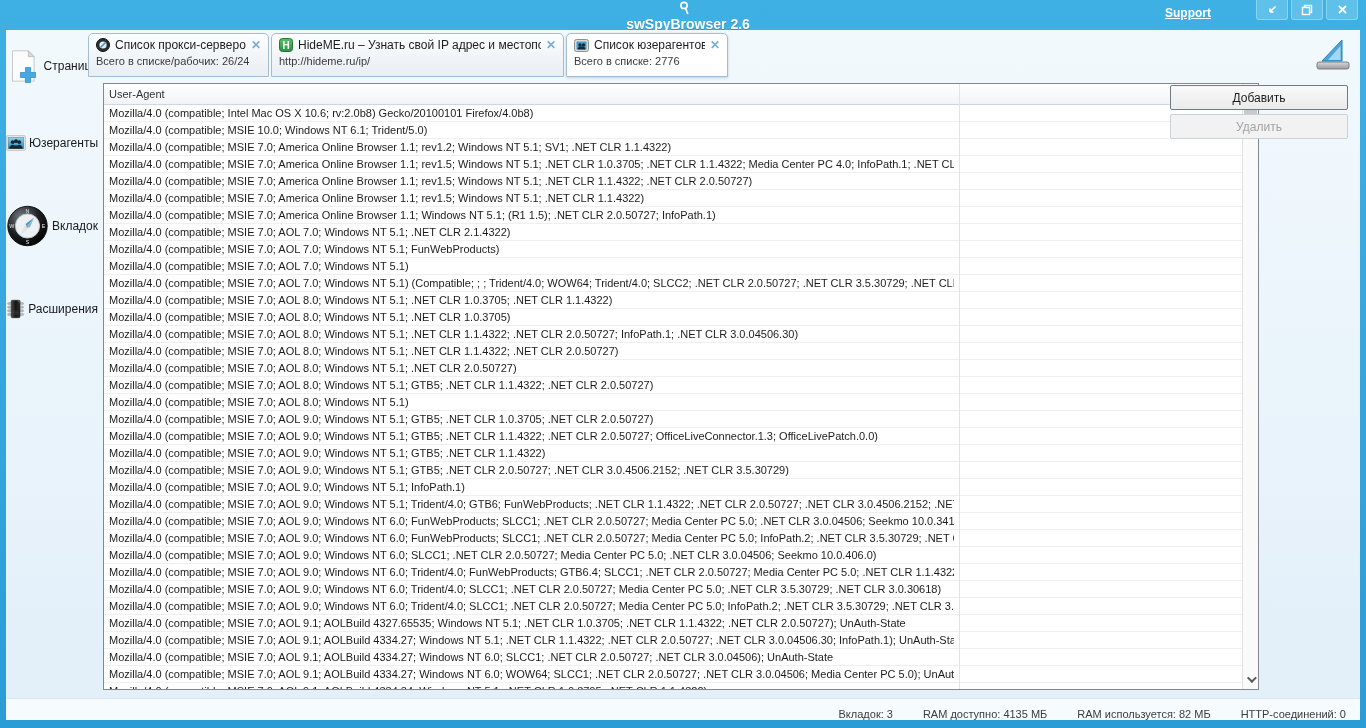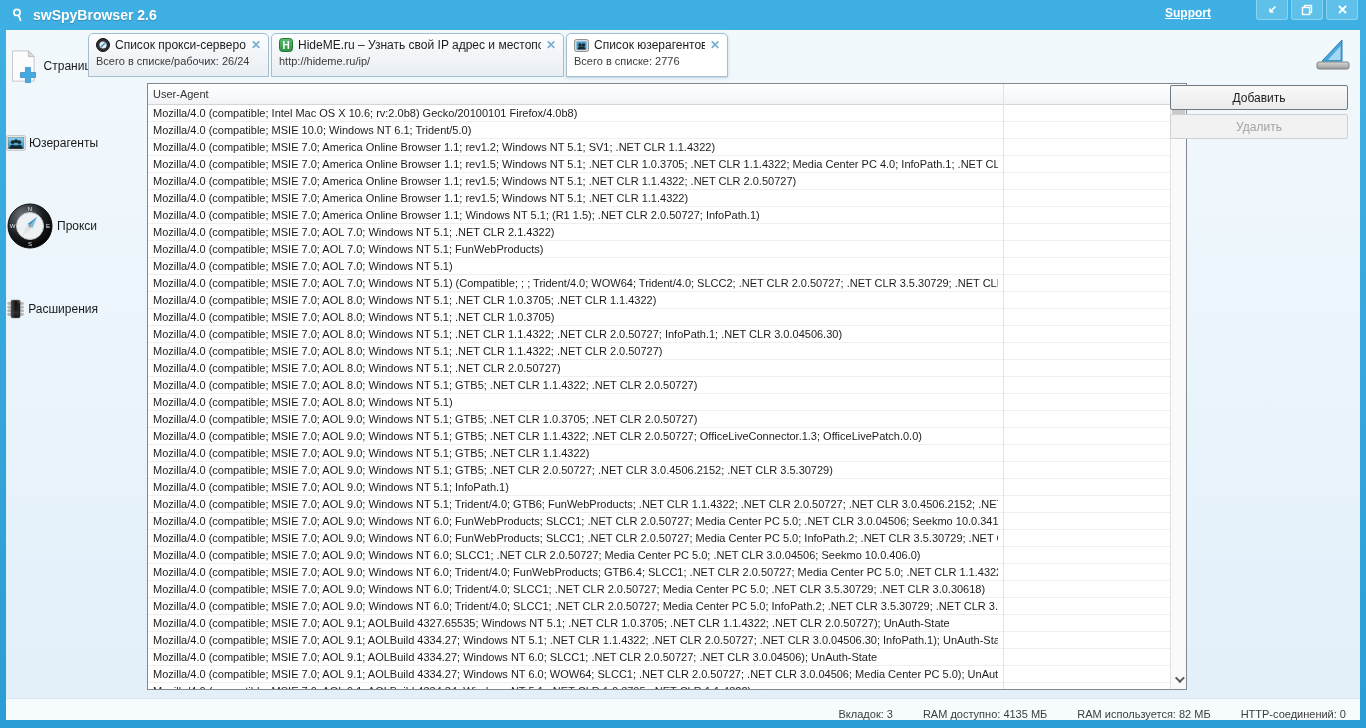--- a/index.html
+++ b/index.html
@@ -2,21 +2,21 @@
 <html><head>
 <meta charset="utf-8">
 <style>
   * { box-sizing: border-box; margin: 0; padding: 0; }
   html,body { width:1366px; height:728px; overflow:hidden;
     font-family:"Liberation Sans", sans-serif; }
   .window { position:relative; width:1366px; height:728px;
     background:linear-gradient(#3fb0e4,#2b9dd6); }
   
   .titlebar { position:absolute; left:0; top:0; right:0; height:30px;
-    display:flex; align-items:center; padding-left:10px; }
+    display:flex; align-items:center; padding-left:10px;flex-direction:column; }
   .app-logo { width:16px; height:16px; margin-right:7px; flex:none; }
   .title-text { color:#fff; font-size:14px; font-weight:bold;
     text-shadow:0 1px 1px rgba(0,0,0,.2); }
   .support { position:absolute; right:155px; top:6px; color:#fff; font-weight:bold;
     font-size:12px; text-decoration:underline; cursor:pointer; }
   .winbtns { position:absolute; right:8px; top:0; display:flex; gap:3px; }
   .winbtn { width:32px; height:20px; background:#5fc1ea;
     border:1px solid #8ad4f2; border-top:none; border-radius:0 0 3px 3px;
     display:flex; align-items:center; justify-content:center; cursor:pointer; }
   
@@ -30,22 +30,22 @@
   .tab { position:absolute; top:3px; height:44px;
     background:linear-gradient(#fcfdfe,#e9eef3); border:1px solid #a3bed2;
     border-radius:5px 5px 0 0; padding:4px 7px 0 7px; cursor:pointer; }
   .tab.active { background:#fff; box-shadow:0 1px 3px rgba(60,90,110,.25); }
   .tab-line1 { display:flex; align-items:center; gap:5px; }
   .tab-title { font-size:12px; color:#1d1d1d; white-space:nowrap; overflow:hidden; flex:1; }
   .tab-close { color:#79aed2; font-size:12px; font-weight:bold; flex:none; cursor:pointer; }
   .tab-sub { font-size:11px; color:#3a3a3a; margin-top:3px; white-space:nowrap; overflow:hidden; }
   .boat { position:absolute; right:8px; top:5px; width:38px; height:36px; cursor:pointer; }
   
-  .ua-table { position:absolute; left:97px; top:53px; width:1040px; height:607px;
-    background:#fff; border:1px solid #828790;margin-left:44px; }
+  .ua-table { position:absolute; left:97px; top:53px; width:1156px; height:607px;
+    background:#fff; border:1px solid #828790; }
   .thead { position:absolute; left:0; right:0; top:0; height:21px;
     background:linear-gradient(#ffffff,#f1f4f7); border-bottom:1px solid #cfd6dc;
     font-size:11px; color:#333; line-height:20px; padding-left:5px; }
   .tbody { position:absolute; left:0; right:16px; top:21px; bottom:0; overflow:hidden; }
   .row { height:17px; border-bottom:1px solid #efefef; overflow:hidden; cursor:default; }
   .row-text { display:block; font-size:11px; color:#1c1c1c; line-height:16px;
     padding-left:5px; white-space:nowrap; width:850px; overflow:hidden; }
   .col-divider { position:absolute; left:855px; top:0; bottom:0; width:1px;
     background:#e3e3e3; }
   .vscroll { position:absolute; right:0; top:0; bottom:0; width:16px;
@@ -149,21 +149,21 @@
           <polygon points="24,36 20.8,24 27.2,24" fill="#dfe4e7"></polygon>
           <circle cx="24" cy="24" r="1.6" fill="#9aa2a8"></circle>
         </g>
         <g fill="#e8e8e8" font-size="6" font-family="Liberation Sans, sans-serif" text-anchor="middle">
           <text x="24" y="9">N</text>
             <text x="24" y="44">S</text>
           <text x="6.5" y="26">W</text>
             <text x="42" y="26">E</text>
         </g>
       </svg>
-      <span class="side-label">Прокси</span>
+      <span class="side-label">Вкладок</span>
     </div>
 
     <div class="side-item" style="top:254px">
       <svg width="48" height="50" viewBox="0 0 48 50">
         <defs>
             <linearGradient id="chip" x1="0" y1="0" x2="1" y2="0">
           <stop offset="0" stop-color="#4a4a4a"></stop>
               <stop offset="0.5" stop-color="#141414"></stop>
               <stop offset="1" stop-color="#2c2c2c"></stop>
             </linearGradient>

